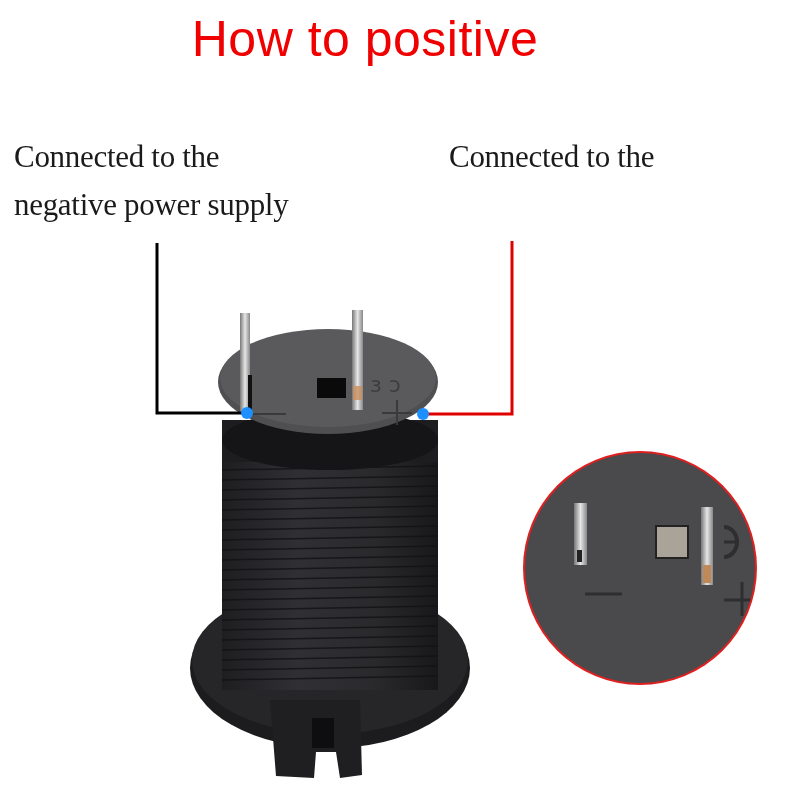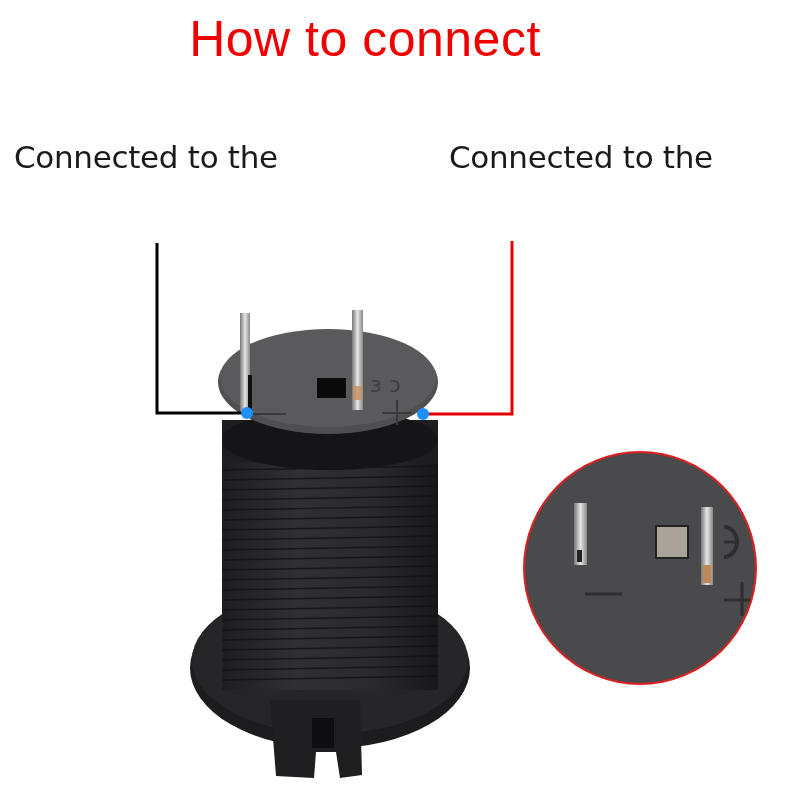--- a/index.html
+++ b/index.html
@@ -5,32 +5,33 @@
   html, body { margin: 0; padding: 0; background: #ffffff; }
   body { width: 800px; height: 800px; position: relative; overflow: hidden; font-family: "Liberation Sans", "DejaVu Sans", sans-serif; }
   .title {
     position: absolute; left: 0; width: 730px; top: 8px; text-align: center;
     font-size: 50px; line-height: 62px; letter-spacing: 0.5px;
   }
   .label {
     position: absolute; font-size: 31px; line-height: 48px; color: #1a1a1a;
     font-family: "DejaVu Sans", sans-serif; letter-spacing: -0.3px;
   }
-  .label span { display: block; white-space: nowrap; }
+  .label span { display: block; white-space: nowrap; font-family: Liberation Serif, serif; }
   #label-neg { left: 14px; top: 133px; }
   #label-pos { left: 449px; top: 133px; }
   svg { position: absolute; left: 0; top: 0; }
 </style>
 </head>
 <body>
 
-<div class="title" style="color: rgb(240, 0, 0);">How to connect</div>
+<div class="title" style="color: rgb(240, 0, 0);">How to positive</div>
 
 <div class="label" id="label-neg">
   <span>Connected to the</span>
+  <span>negative power supply</span>
 </div>
 
 <div class="label" id="label-pos">
   <span>Connected to the</span>
 </div>
 
 <svg width="800" height="800" viewBox="0 0 800 800">
   <defs>
     <linearGradient id="bodyGrad" x1="0" x2="1" y1="0" y2="0">
       <stop offset="0" stop-color="#1e1e21"></stop>

